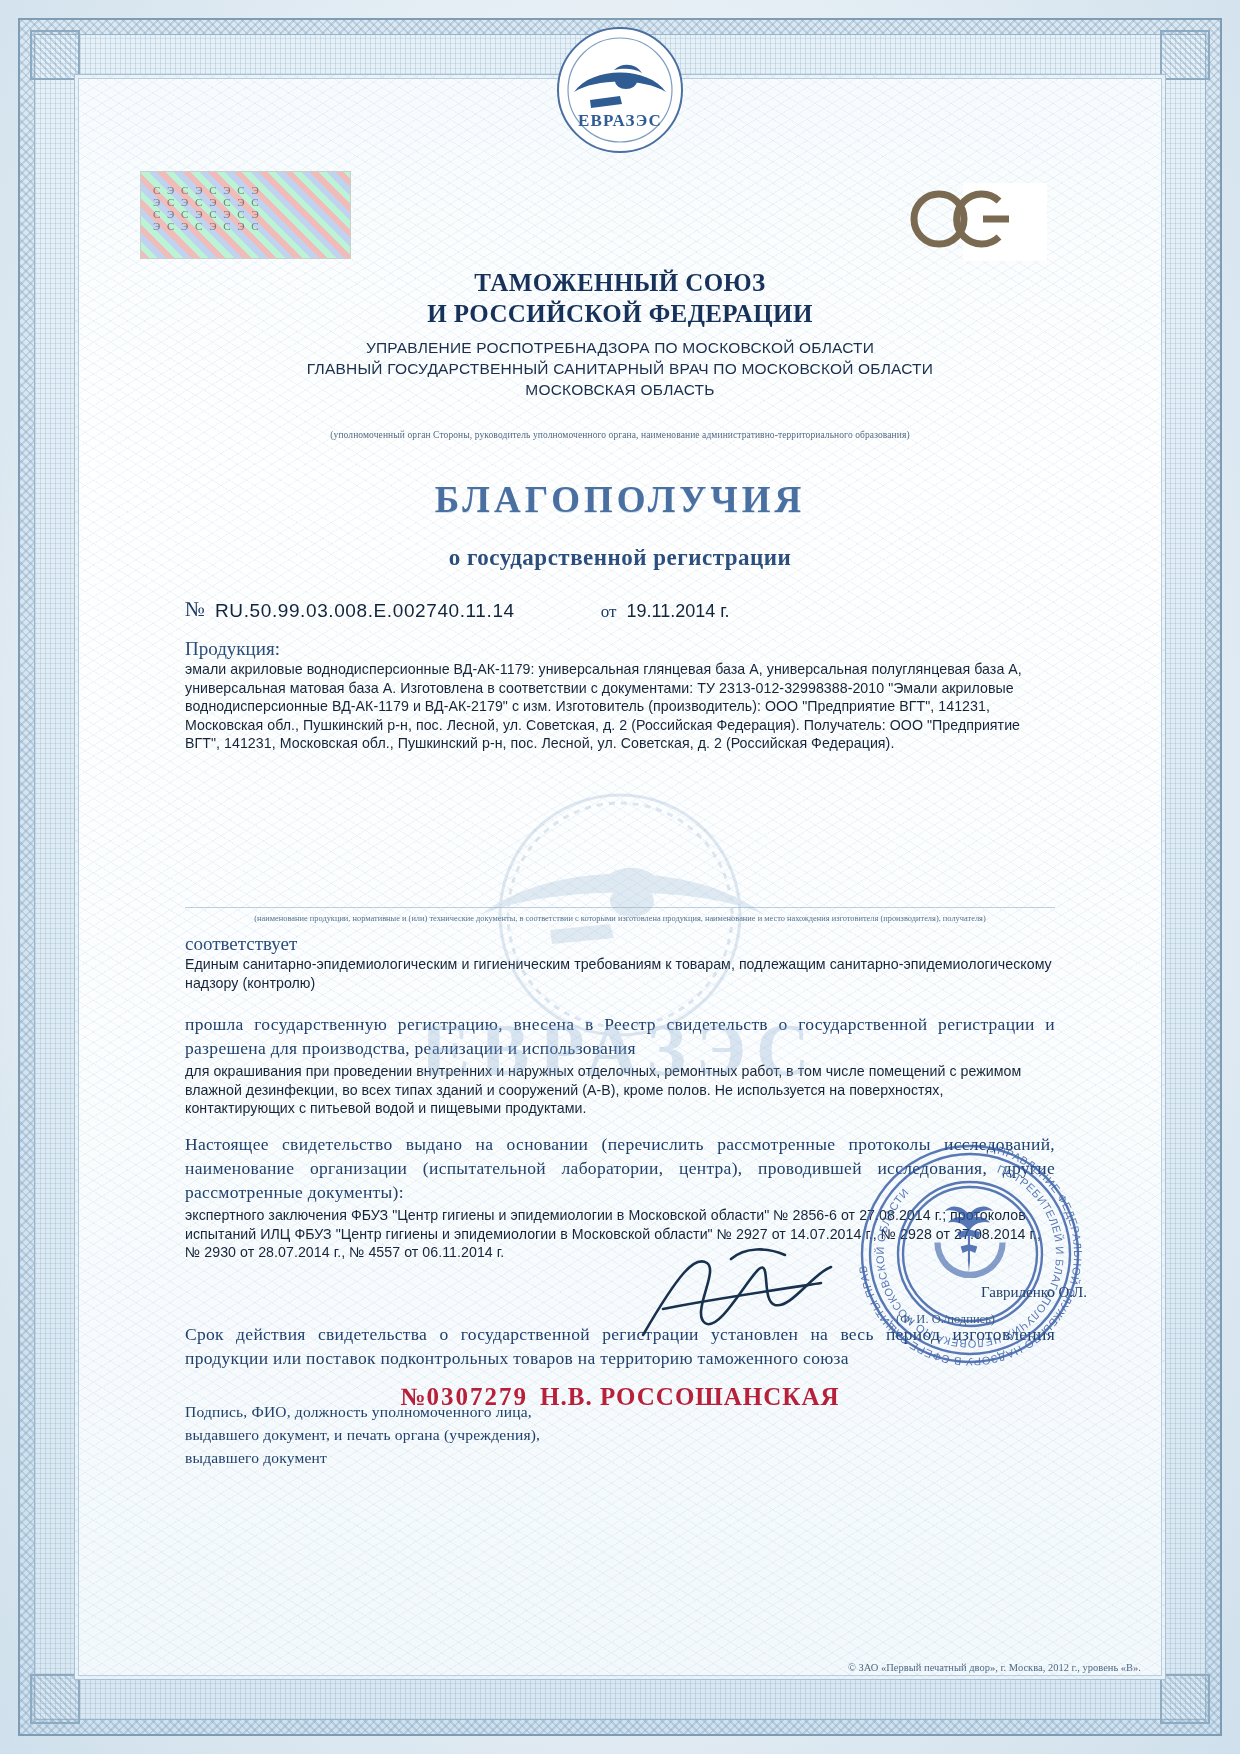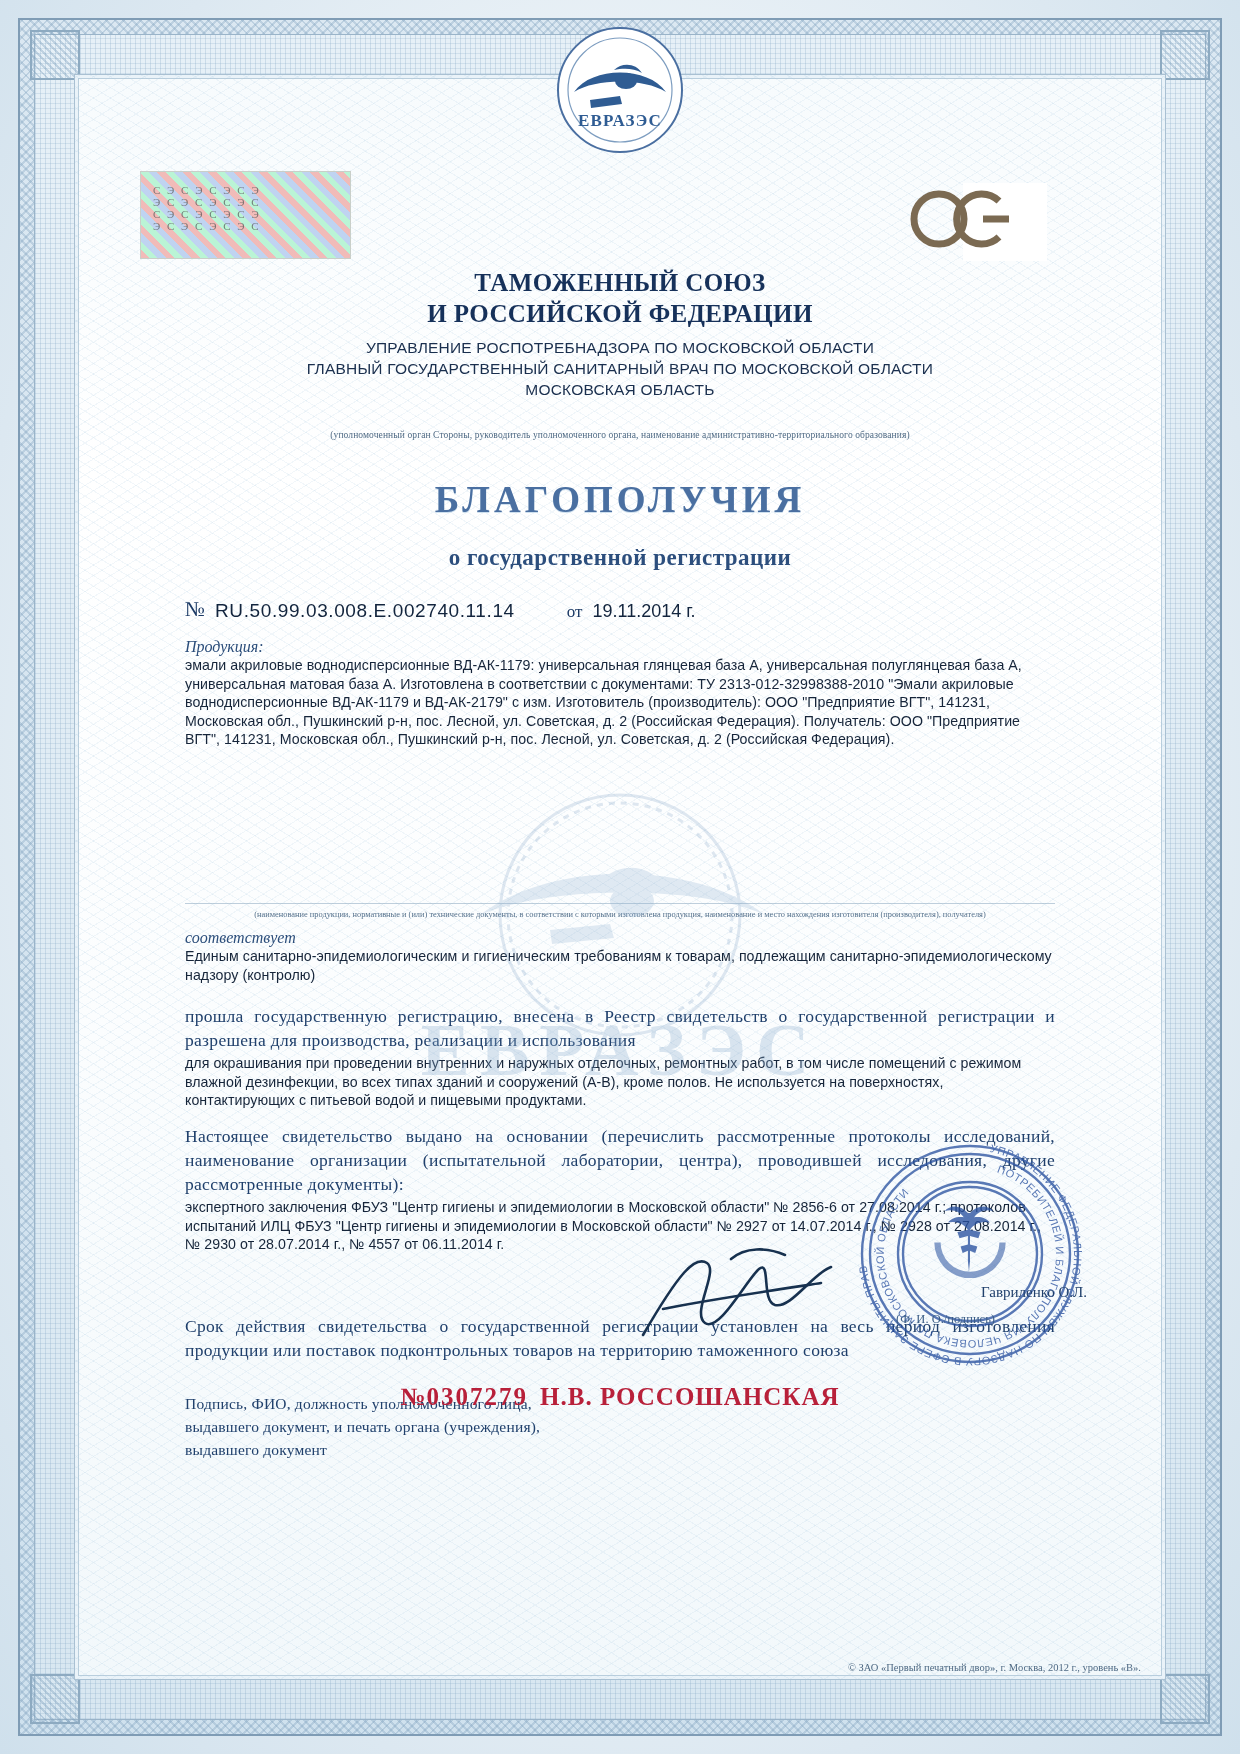--- a/index.html
+++ b/index.html
@@ -88,25 +88,25 @@
     font-size:37px;letter-spacing:4px;text-align:center;
     text-shadow:0 1px 0 #cfe0ee;
   }
   .title-sub{
     font-family:"Liberation Serif",serif;font-weight:bold;color:#2c4e7d;
     font-size:23px;text-align:center;letter-spacing:.5px;
   }
   .numrow{display:flex;align-items:flex-end;gap:10px;margin-top:26px;}
   .numlabel{font-family:"Liberation Serif",serif;font-size:21px;color:#1d3b66;}
   .numval{font-size:19px;color:#12243d;letter-spacing:.6px;}
-  .datelabel{font-family:"Liberation Serif",serif;font-size:17px;color:#1d3b66;margin-left:42px;}
+  .datelabel{font-family:"Liberation Serif",serif;font-size:17px;color:#1d3b66;margin-left:76px;}
   .dateval{font-size:18px;color:#12243d;}
 
   .sec-head{
-    font-family:"Liberation Serif",serif;color:#2b4d7a;font-size:16px;margin-top:16px;font-style:italic;
+    font-family:"Liberation Serif",serif;color:#2b4d7a;font-size:19px;margin-top:16px;
   }
   .body-text{
     font-size:14.2px;line-height:18.6px;color:#16253a;letter-spacing:.05px;
   }
   .just-serif{
     font-family:"Liberation Serif",serif;color:#20406c;font-size:17.5px;line-height:24px;
     text-align:justify;letter-spacing:.3px;
   }
   .caption{
     font-family:"Liberation Serif",serif;font-size:8.4px;color:#55718c;text-align:center;

